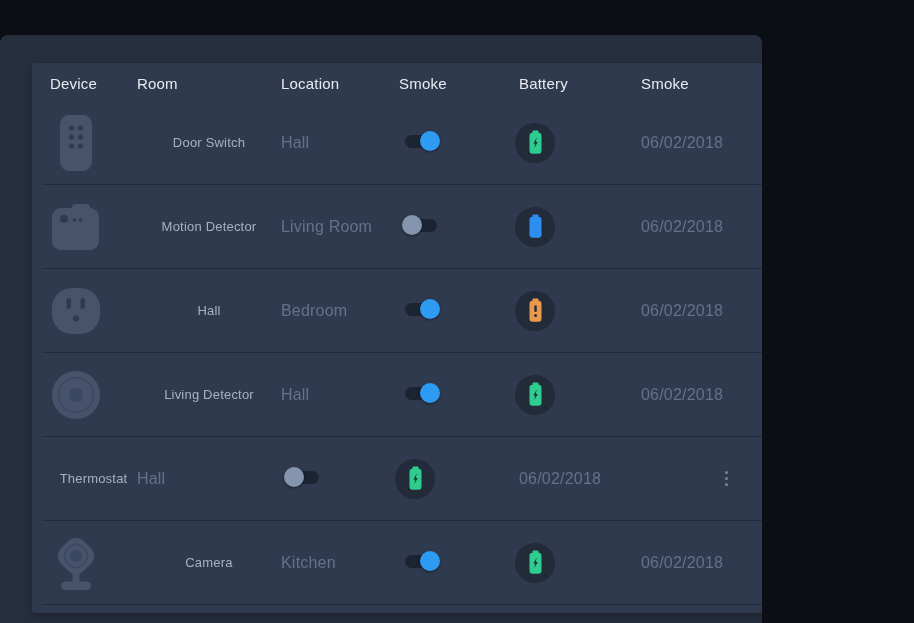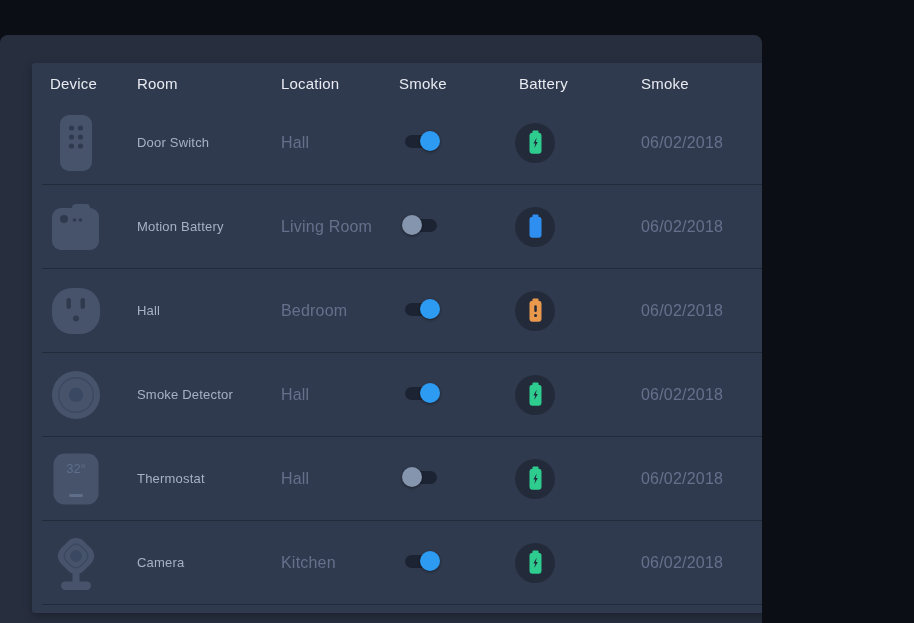--- a/index.html
+++ b/index.html
@@ -47,21 +47,21 @@
     margin:0 10px;
     padding-left:8px;
   }
   .thead{height:36px;margin-top:2px;}
   .th{
     color:var(--header-text);font-size:15px;font-weight:400;letter-spacing:.2px;
   }
   .trow{height:84px;border-bottom:1px solid var(--divider);}
   .icon-cell{display:flex;}
   .icon-box{width:50px;display:flex;align-items:center;justify-content:center;margin-left:1px;}
-  .cell-name{color:var(--name-text);font-size:13px;letter-spacing:.2px;}
+  .cell-name{color:var(--name-text);font-size:13px;letter-spacing:.2px;text-align:center;}
   .cell-loc,.cell-date{color:var(--muted-text);font-size:16px;letter-spacing:.2px;}
 
   
   .toggle{
     position:relative;display:inline-block;width:32px;height:13px;border-radius:7px;
     background:var(--toggle-track);margin-left:6px;cursor:pointer;
   }
   .toggle .knob{
     position:absolute;top:-3.5px;width:20px;height:20px;border-radius:50%;
     box-shadow:0 1px 3px rgba(0,0,0,.45);
@@ -157,21 +157,21 @@
       <span class="icon-box">
   <svg width="48" height="46" viewBox="0 0 48 46">
     <rect class="ic" x="20" y="0" width="18" height="10" rx="4"></rect>
     <rect class="ic" x="0" y="4" width="47" height="42" rx="9"></rect>
     <circle class="ic-cut" cx="12" cy="15" r="4"></circle>
     <circle class="ic-cut" cx="22.5" cy="16" r="1.8"></circle>
     <circle class="ic-cut" cx="28.5" cy="16" r="1.8"></circle>
   </svg>
 </span>
     </div>
-    <div class="td cell-name">Motion Battery</div>
+    <div class="td cell-name">Motion Detector</div>
     <div class="td cell-loc">Living Room</div>
     <div class="td">
       <span class="toggle off">
         <span class="knob"></span>
       </span>
     </div>
     <div class="td">
       <span class="batt batt-blue-full">
         <svg width="15" height="25" viewBox="0 0 15 25">
           <rect class="body" x="4.5" y="0.5" width="6" height="3.5" rx="1"></rect>
@@ -234,21 +234,21 @@
   <div class="trow">
     <div class="td icon-cell">
       <span class="icon-box">
   <svg width="52" height="52" viewBox="0 0 52 52">
     <circle class="ic" cx="26" cy="26" r="25"></circle>
     <circle cx="26" cy="26" r="18" fill="none" stroke="#3B4862" stroke-width="1.5"></circle>
     <circle class="ic-mid" cx="26" cy="26" r="7.5"></circle>
   </svg>
 </span>
     </div>
-    <div class="td cell-name">Smoke Detector</div>
+    <div class="td cell-name">Living Detector</div>
     <div class="td cell-loc">Hall</div>
     <div class="td">
       <span class="toggle on">
         <span class="knob"></span>
       </span>
     </div>
     <div class="td">
       <span class="batt batt-green-charging">
         <svg width="15" height="25" viewBox="0 0 15 25">
           <rect class="body" x="4.5" y="0.5" width="6" height="3.5" rx="1"></rect>
@@ -263,29 +263,20 @@
     <div class="td kebab-cell">
       <button class="kebab">
         <span class="dot"></span>
         <span class="dot"></span>
         <span class="dot"></span>
       </button>
     </div>
   </div>
 
   <div class="trow">
-    <div class="td icon-cell">
-      <span class="icon-box">
-  <svg width="46" height="52" viewBox="0 0 46 52">
-    <rect class="ic" x="0.5" y="0.5" width="45" height="51" rx="11"></rect>
-    <text class="ic-light" x="23" y="20" text-anchor="middle" font-size="13" font-family="Liberation Sans, sans-serif">32°</text>
-    <rect class="ic-light" x="16" y="41" width="14" height="3" rx="1.5"></rect>
-  </svg>
-</span>
-    </div>
     <div class="td cell-name">Thermostat</div>
     <div class="td cell-loc">Hall</div>
     <div class="td">
       <span class="toggle off">
         <span class="knob"></span>
       </span>
     </div>
     <div class="td">
       <span class="batt batt-green-charging">
         <svg width="15" height="25" viewBox="0 0 15 25">

